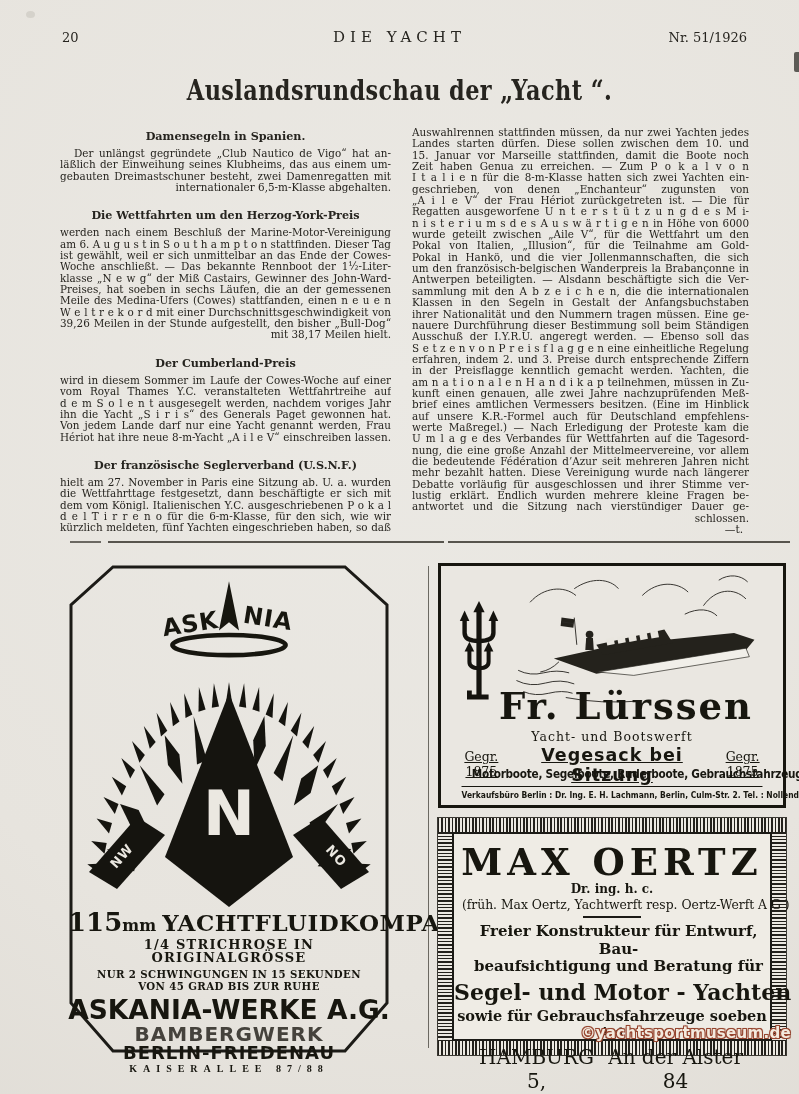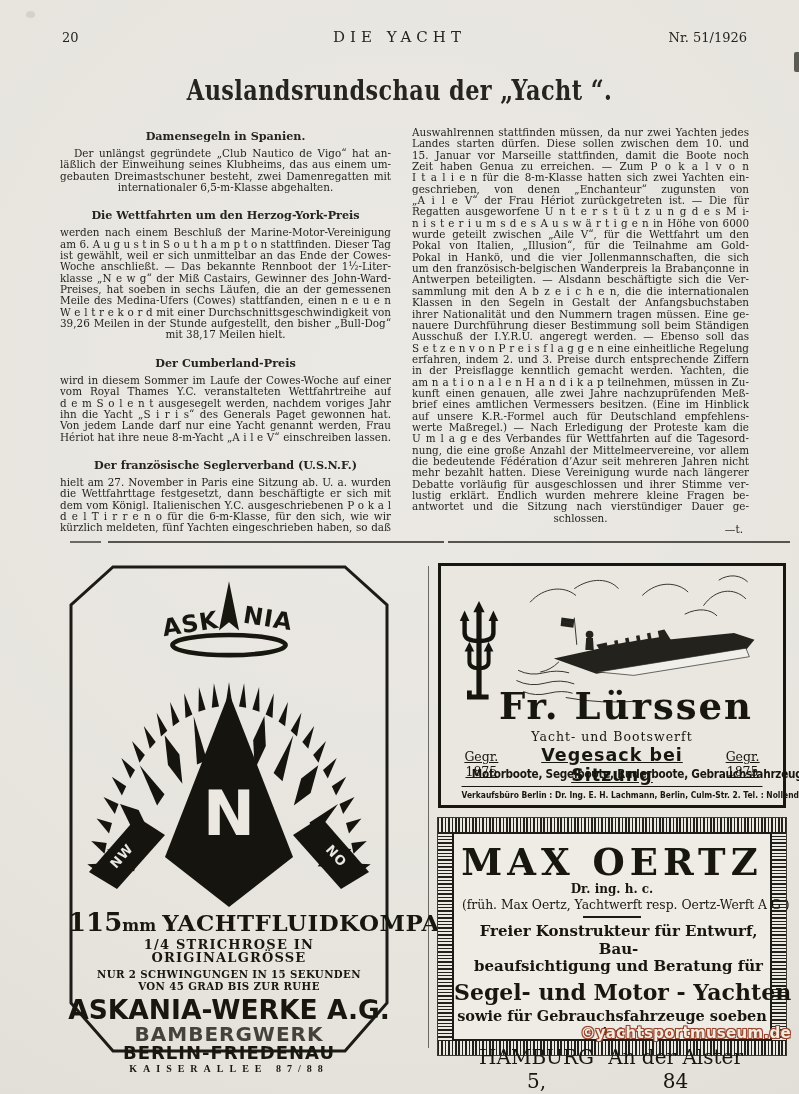--- a/index.html
+++ b/index.html
@@ -11,21 +11,21 @@
   .masthead{position:absolute;left:0;right:0;top:28px;text-align:center;font-size:15px;letter-spacing:5px;}
   .issue{position:absolute;right:52px;top:30px;font-size:13px;}
   .title{position:absolute;left:0;right:0;top:74px;text-align:center;font-size:28px;font-weight:bold;
     transform:scaleX(.8);transform-origin:50% 50%;letter-spacing:.5px;}
   
   .col{position:absolute;top:127px;}
   #left-col{left:60px;width:331px;}
   #right-col{left:412px;width:337px;}
   .tl{font-size:10.4px;line-height:11.35px;height:11.35px;overflow:hidden;
     text-align:justify;text-align-last:justify;}
-  .tl.nojust{text-align:center;text-align-last:auto;}
+  .tl.nojust{text-align:right;text-align-last:auto;}
   .tl.indent{text-indent:14px;}
   .col-heading{font-size:11.2px;font-weight:bold;text-align:center;margin:15px 0 5px;line-height:14px;}
   .col-heading.first{margin-top:2px;}
   .sig{text-align:right;font-size:10.6px;padding-right:6px;line-height:11.5px;}
   
   .hdiv{position:absolute;background:#57544d;height:1.6px;}
   .hdiv.stub{background:#6b6862;height:2px;}
   .vdiv{position:absolute;left:428px;top:566px;width:1.3px;height:482px;background:#55524b;opacity:.85;}
   
   .ad{position:absolute;color:#17160f;}

